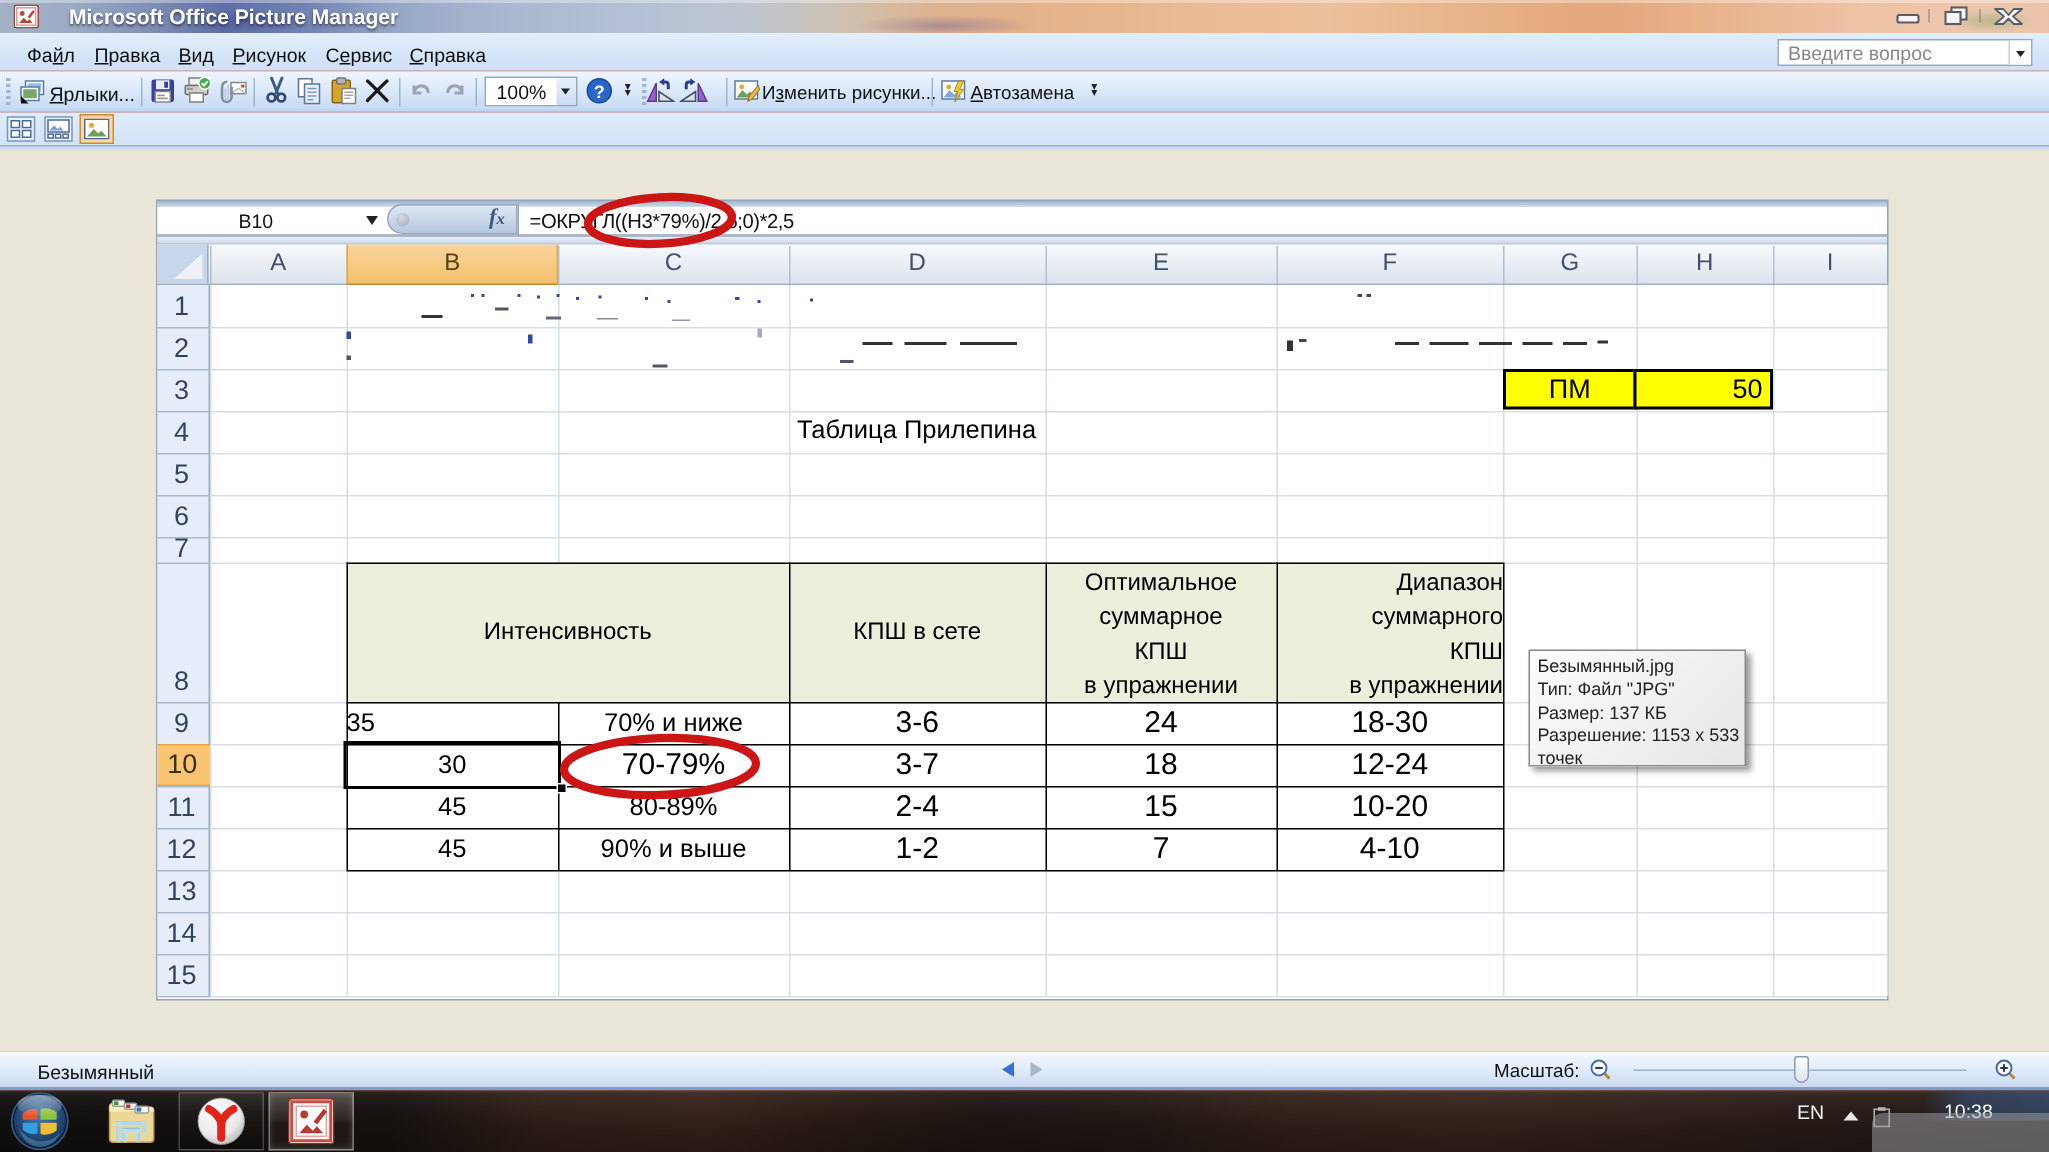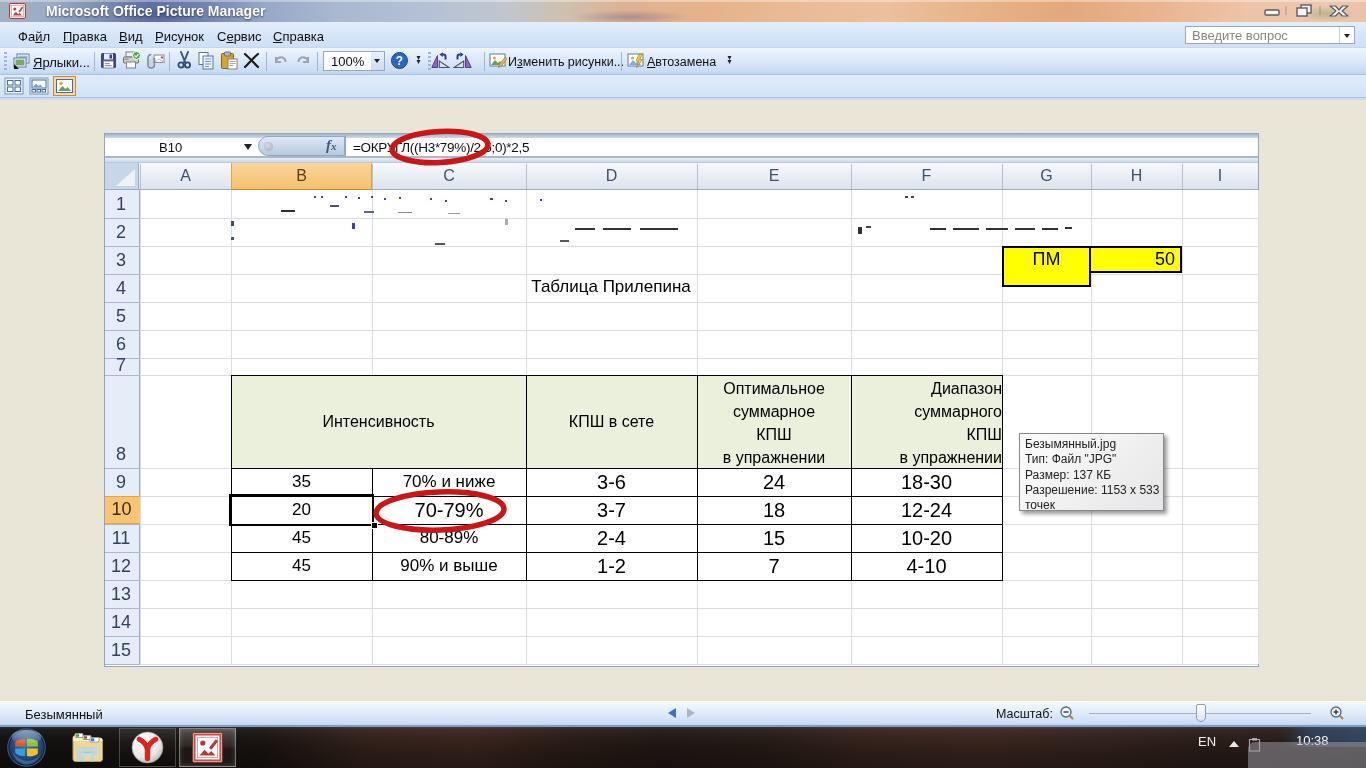--- a/index.html
+++ b/index.html
@@ -302,34 +302,34 @@
 <div class="abs" style="left:535px;top:94px;width:38px;height:2px;background:#333"></div>
 <div class="abs" style="left:753px;top:93px;width:3.5px;height:7px;background:#333"></div>
 <div class="abs" style="left:761px;top:92px;width:5px;height:1.8px;background:#445"></div>
 <div class="abs" style="left:825px;top:94px;width:16px;height:2px;background:#333"></div>
 <div class="abs" style="left:848px;top:94px;width:26px;height:2px;background:#333"></div>
 <div class="abs" style="left:881px;top:94px;width:22px;height:2px;background:#333"></div>
 <div class="abs" style="left:910px;top:94px;width:20px;height:2px;background:#333"></div>
 <div class="abs" style="left:937px;top:94px;width:16px;height:2px;background:#333"></div>
 <div class="abs" style="left:960px;top:93px;width:7px;height:2px;background:#333"></div>
 <div class="abs" style="left:330px;top:109px;width:10px;height:1.8px;background:#556"></div>
-<div class="abs" style="left:897px;top:112px;width:89px;height:41px;background:#ffff00;border:2px solid #000;line-height:23px;text-align:center;font-size:18px;color:#000">ПМ</div>
+<div class="abs" style="left:897px;top:112px;width:89px;height:27px;background:#ffff00;border:2px solid #000;line-height:23px;text-align:center;font-size:18px;color:#000">ПМ</div>
 <div class="abs" style="left:984px;top:112px;width:93px;height:27px;background:#ffff00;border:2px solid #000;line-height:23px;text-align:right;padding-right:5px;font-size:18px;color:#000">50</div>
 <div class="abs" style="left:345px;top:143px;width:322px;text-align:center;font-size:17px;color:#000">Таблица Прилепина</div>
 <div class="abs" style="left:126px;top:240.5px;width:771px;height:93.5px;background:#eaf0dc"></div>
 <div class="abs" style="left:126px;top:279px;width:295px;text-align:center;font-size:16px;color:#000">Интенсивность</div>
 <div class="abs" style="left:421px;top:279px;width:171px;text-align:center;font-size:16px;color:#000">КПШ в сете</div>
 <div class="abs" style="left:592px;top:243px;width:154px;text-align:center;font-size:16px;line-height:23px;color:#000">Оптимальное<br>суммарное<br>КПШ<br>в упражнении</div>
 <div class="abs" style="left:750px;top:243px;width:147px;text-align:right;font-size:16px;line-height:23px;color:#000">Диапазон<br>суммарного<br>КПШ<br>в упражнении</div>
-<div class="abs" style="left:126px;top:334px;width:141px;height:28px;line-height:28px;text-align:center;font-size:17px;color:#000">35</div>
+<div class="abs" style="left:126px;top:334px;width:141px;height:28px;line-height:28px;font-size:17px;color:#000">35</div>
 <div class="abs" style="left:267px;top:334px;width:154px;height:28px;line-height:28px;text-align:center;font-size:17px;color:#000">70% и ниже</div>
 <div class="abs" style="left:421px;top:334px;width:171px;height:28px;line-height:28px;text-align:center;font-size:20px;color:#000">3-6</div>
 <div class="abs" style="left:592px;top:334px;width:154px;height:28px;line-height:28px;text-align:center;font-size:20px;color:#000">24</div>
 <div class="abs" style="left:746px;top:334px;width:151px;height:28px;line-height:28px;text-align:center;font-size:20px;color:#000">18-30</div>
-<div class="abs" style="left:126px;top:362px;width:141px;height:28px;line-height:28px;text-align:center;font-size:17px;color:#000">20</div>
+<div class="abs" style="left:126px;top:362px;width:141px;height:28px;line-height:28px;text-align:center;font-size:17px;color:#000">30</div>
 <div class="abs" style="left:267px;top:362px;width:154px;height:28px;line-height:28px;text-align:center;font-size:20px;color:#000">70-79%</div>
 <div class="abs" style="left:421px;top:362px;width:171px;height:28px;line-height:28px;text-align:center;font-size:20px;color:#000">3-7</div>
 <div class="abs" style="left:592px;top:362px;width:154px;height:28px;line-height:28px;text-align:center;font-size:20px;color:#000">18</div>
 <div class="abs" style="left:746px;top:362px;width:151px;height:28px;line-height:28px;text-align:center;font-size:20px;color:#000">12-24</div>
 <div class="abs" style="left:126px;top:390px;width:141px;height:28px;line-height:28px;text-align:center;font-size:17px;color:#000">45</div>
 <div class="abs" style="left:267px;top:390px;width:154px;height:28px;line-height:28px;text-align:center;font-size:17px;color:#000">80-89%</div>
 <div class="abs" style="left:421px;top:390px;width:171px;height:28px;line-height:28px;text-align:center;font-size:20px;color:#000">2-4</div>
 <div class="abs" style="left:592px;top:390px;width:154px;height:28px;line-height:28px;text-align:center;font-size:20px;color:#000">15</div>
 <div class="abs" style="left:746px;top:390px;width:151px;height:28px;line-height:28px;text-align:center;font-size:20px;color:#000">10-20</div>
 <div class="abs" style="left:126px;top:418px;width:141px;height:28px;line-height:28px;text-align:center;font-size:17px;color:#000">45</div>

